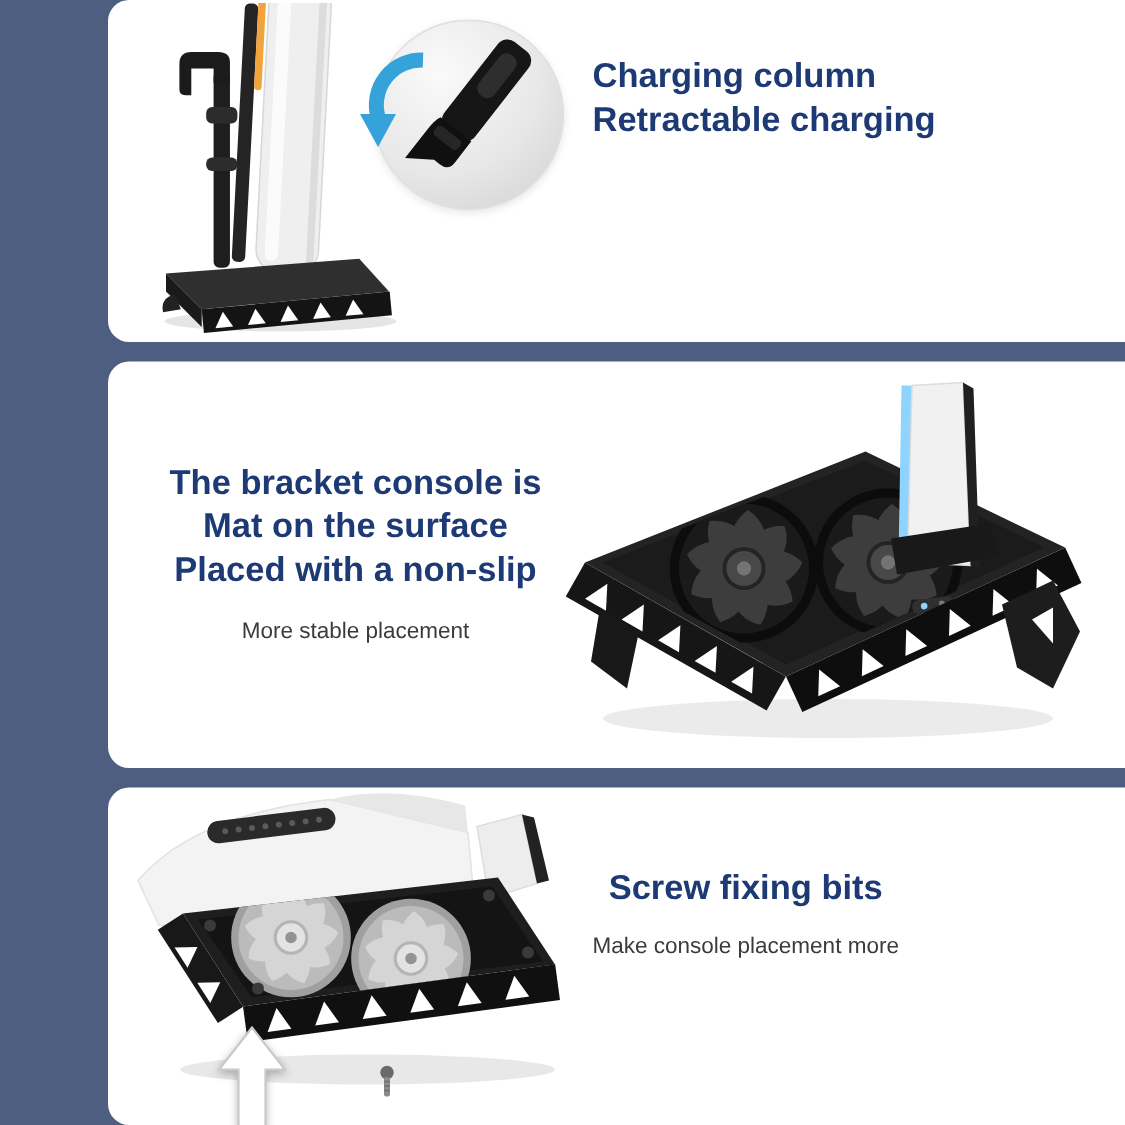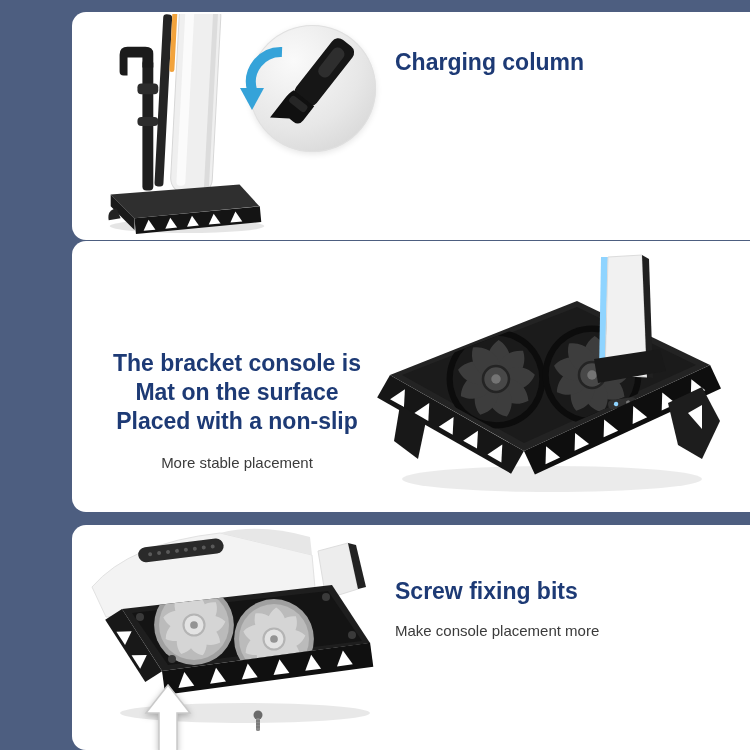--- a/index.html
+++ b/index.html
@@ -5,44 +5,44 @@
   html,body{margin:0;padding:0;background:#3e4e6e;}
   .stage{
     position:relative;width:750px;height:750px;overflow:hidden;
     background:var(--page-bg,#4d5e80);
     font-family:"Liberation Sans", sans-serif;
   }
   .panel{
     position:absolute;left:72px;right:0;background:var(--panel-bg,#ffffff);
     border-radius:14px 0 0 14px;
   }
-  .panel-1{top:0;height:228px;margin-top:12px;}
+  .panel-1{top:0;height:228px;}
   .panel-2{top:241px;height:271px;}
-  .panel-3{top:525px;height:225px;}
+  .panel-3{top:525px;height:225px;text-align:center;}
 
   .photo{position:absolute;}
   .photo svg{display:block;width:100%;height:100%;}
   .photo-stand{left:10px;top:2px;width:210px;height:224px;}
   .photo-bracket{left:300px;top:12px;width:355px;height:255px;}
   .photo-bottom{left:8px;top:0;width:315px;height:226px;}
 
   .zoom-circle{
     position:absolute;left:177px;top:13px;width:127px;height:127px;border-radius:50%;
     background:radial-gradient(circle at 35% 28%, #fafafa 0%, #e7e7e7 55%, #cfcfcf 100%);
     box-shadow:inset 0 0 0 1px #e0e0e0, 0 2px 6px rgba(0,0,0,.10);
     overflow:hidden;z-index:1;
   }
   .zoom-circle svg{display:block;width:100%;height:100%;}
   .curved-arrow{position:absolute;left:158px;top:30px;width:60px;height:74px;z-index:2;}
   .arrow-arc{stroke:var(--arrow-blue,#35a3d9);}
   .arrow-head{fill:var(--arrow-blue,#35a3d9);}
 
   .text-block{position:absolute;}
   .tb-1{left:323px;top:36px;}
-  .tb-2{left:10px;top:66px;width:310px;text-align:center;margin-top:42px;}
+  .tb-2{left:10px;top:66px;width:310px;text-align:center;}
   .tb-3{left:323px;top:52px;}
   .title{margin:0;font-size:23px;line-height:29px;font-weight:700;color:var(--heading,#1d3a75);}
   .title .line{display:block;}
   .subtitle{margin:0;font-size:15px;line-height:21px;color:var(--body-text,#3b3b3b);}
   .tb-1 .subtitle{margin-top:20px;}
   .tb-2 .subtitle{margin-top:16px;}
   .tb-3 .subtitle{margin-top:14px;}
 
   .orange-stripe{fill:var(--orange-accent,#f2a33c);}
   .glow-edge{fill:var(--console-glow-blue,#8fd4ff);}
@@ -129,20 +129,21 @@
           <rect x="56" y="14" width="13" height="34" rx="6" fill="#2e2e2e"></rect>
           <path d="M50 76 L76 76 L76 94 Q76 101 69 101 L64 101 L48 112 L48 88 Q48 80 50 76 Z" fill="#101010"></path>
           <rect x="52" y="80" width="20" height="8" rx="3" fill="#262626"></rect>
         </g>
       </svg>
     </div>
 
     <div class="text-block tb-1">
       <h2 class="title">
         <span class="line">Charging column</span>
+        <span class="line">Retractable charging</span>
       </h2>
     </div>
   </section>
 
   <section class="panel panel-2">
 
     <div class="text-block tb-2">
       <h2 class="title">
         <span class="line">The bracket console is</span>
         <span class="line">Mat on the surface</span>

